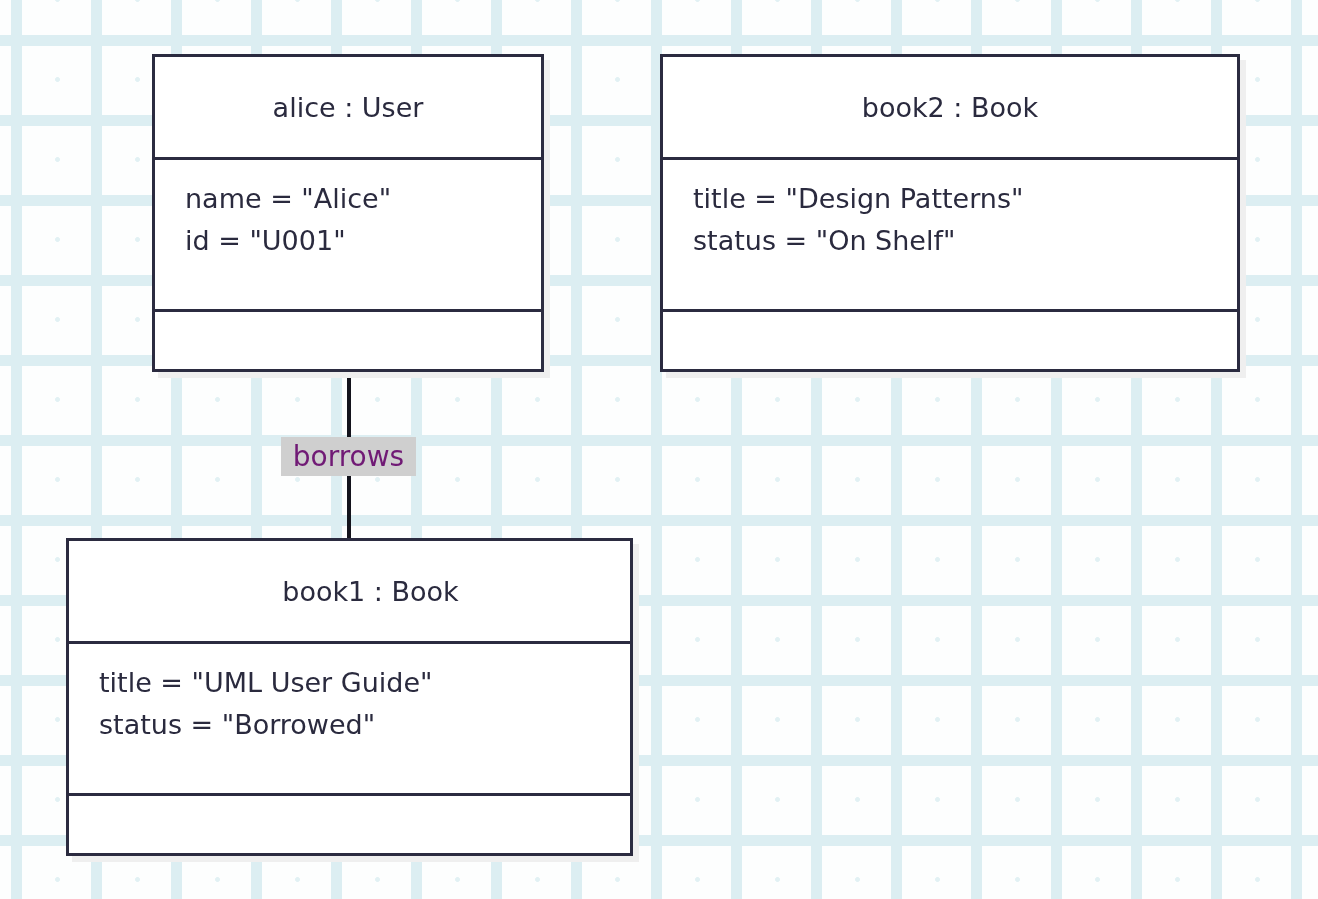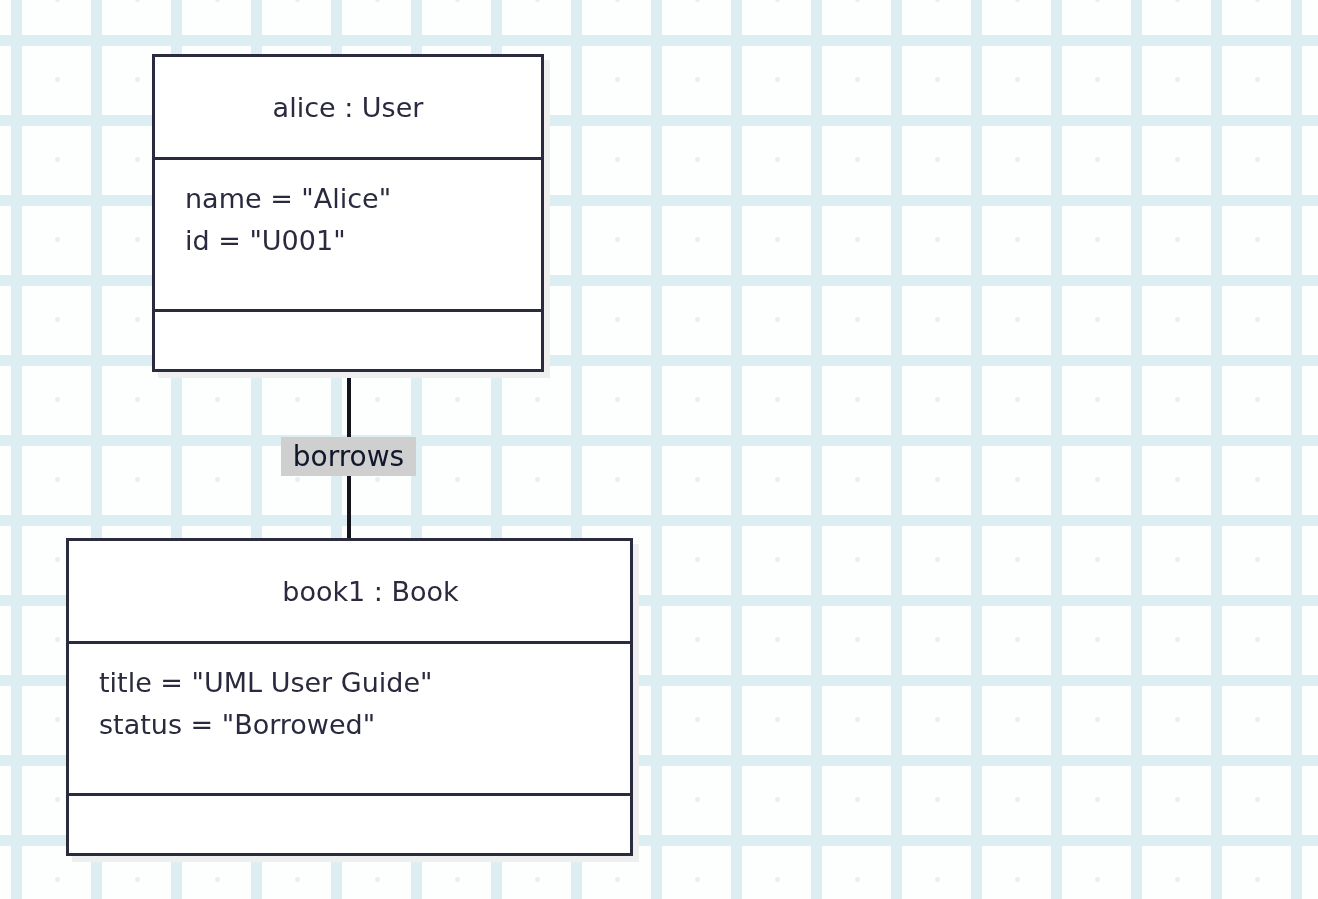--- a/index.html
+++ b/index.html
@@ -74,21 +74,21 @@
   }
 
   
   .connector-line {
     position: absolute;
     background: #13131c;
   }
   .connector-label {
     position: absolute;
     background: #cfcfcf;
-    color: #0f172a;
+    color: #701a75;
     font-size: 28px;
     line-height: 1;
     display: flex;
     align-items: center;
     justify-content: center;
     padding: 17px 6px;
     box-sizing: border-box;
   }
 </style>
 </head>
@@ -102,20 +102,28 @@
 
   <div class="obj-box" style="left:152px; top:54px; width:392px; height:318px;">
     <div class="obj-title" style="height:103px;">alice : User</div>
     <div class="obj-attrs" style="height:152px;">
       <div class="attr-line">name = "Alice"</div>
       <div class="attr-line">id = "U001"</div>
     </div>
     <div class="obj-ops" style="height:57px;"></div>
   </div>
 
+  <div class="obj-box" style="left:660px; top:54px; width:580px; height:318px;">
+    <div class="obj-title" style="height:103px;">book2 : Book</div>
+    <div class="obj-attrs" style="height:152px;">
+      <div class="attr-line">title = "Design Patterns"</div>
+      <div class="attr-line">status = "On Shelf"</div>
+    </div>
+    <div class="obj-ops" style="height:57px;"></div>
+  </div>
 
   <div class="obj-box" style="left:66px; top:538px; width:567px; height:318px;">
     <div class="obj-title" style="height:103px;padding-left:42px;">book1 : Book</div>
     <div class="obj-attrs" style="height:152px;">
       <div class="attr-line">title = "UML User Guide"</div>
       <div class="attr-line">status = "Borrowed"</div>
     </div>
     <div class="obj-ops" style="height:57px;"></div>
   </div>
 

